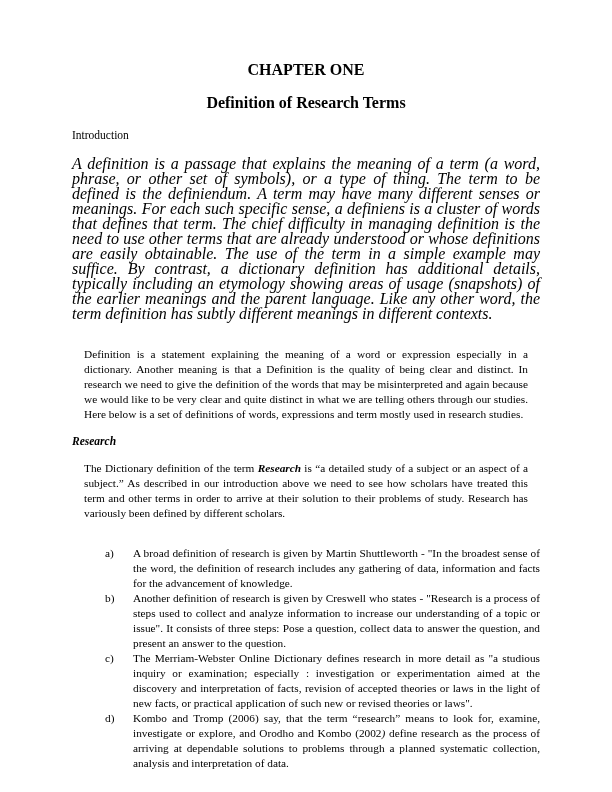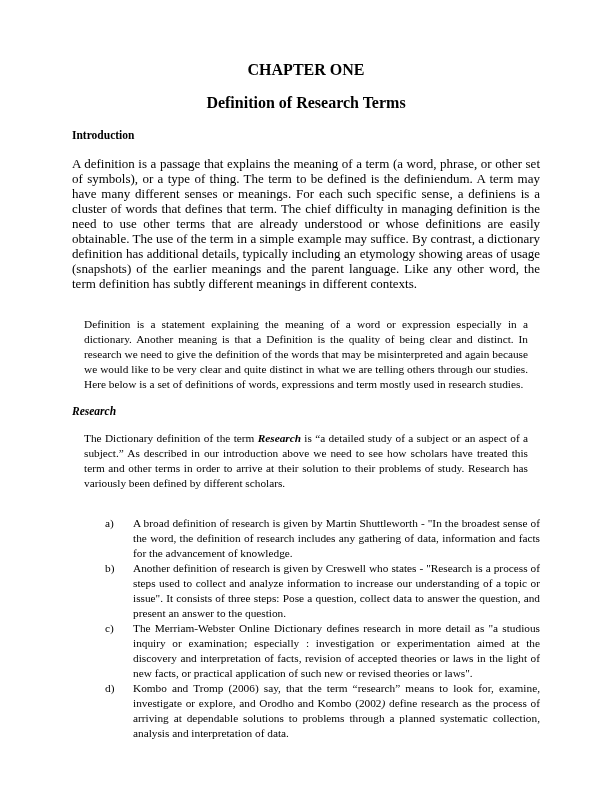--- a/index.html
+++ b/index.html
@@ -33,45 +33,46 @@
     margin: 0;
   }
   .gap-title { height: 18px; }
   .gap-small { height: 14px; }
   .gap-para  { height: 13px; }
   .gap-list  { height: 13px; }
 
   h2.heading {
     font-size: 11.5px;
     line-height: 15px;
-    font-weight: bold;
+    font-weight: normal;
     margin: 0;
     text-align: left;
   }
   h3.subheading {
     font-size: 11.5px;
     line-height: 15px;
     font-weight: bold;
     font-style: italic;
     margin: 0;
     text-align: left;
   }
   p.body {
     font-size: 11.3px;
     line-height: 15px;
     margin: 12px;
     text-align: justify;
     text-justify: inter-word;
   }
   p.body-italic {
-    font-size: 13px;
+    font-size: 16px;
     line-height: 15px;
     margin: 0;
     text-align: justify;
     text-justify: inter-word;
+    font-style: italic;
   }
   .bi { font-weight: bold; font-style: italic; }
   .ital { font-style: italic; }
 
   ol.alpha-list {
     margin: 0;
     padding: 0;
     list-style: none;
   }
   ol.alpha-list > li {

